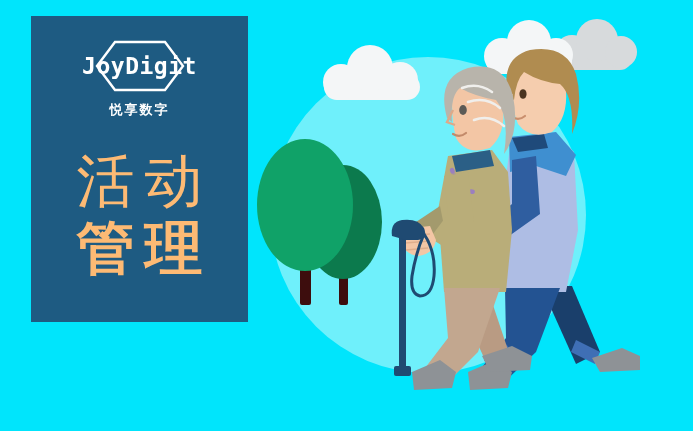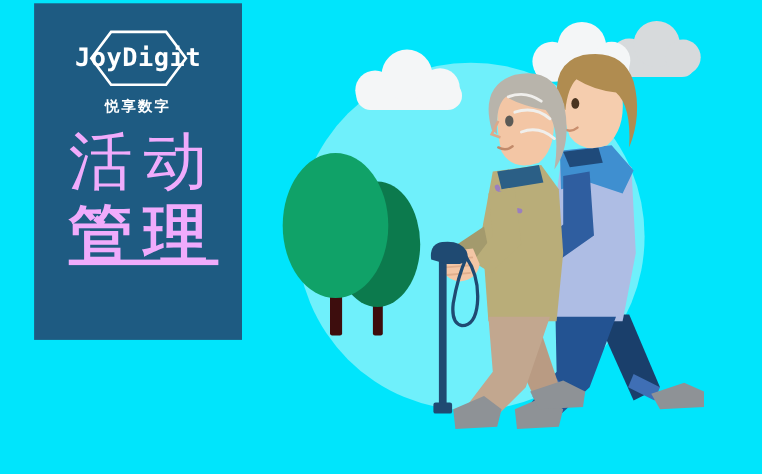--- a/index.html
+++ b/index.html
@@ -11,46 +11,46 @@
   #banner{
     position:relative;width:693px;height:431px;overflow:hidden;
     background:#00e5fc;
   }
   
   #illustration{position:absolute;inset:0;}
   #illustration svg{display:block;width:693px;height:431px;}
 
   
   #panel{
-    position:absolute;left:31px;top:3px;width:189px;height:306px;
+    position:absolute;left:31px;top:16px;width:217px;height:306px;
     background:#1e5b82;
     display:flex;flex-direction:column;align-items:center;
   }
   #logo-block{margin-top:24px;display:flex;flex-direction:column;align-items:center;}
   #logo-mark{position:relative;width:132px;height:52px;}
   #logo-mark svg{position:absolute;left:0;top:0;}
   #logo-word{
     position:absolute;left:0;top:0;width:132px;height:52px;
     display:flex;align-items:center;justify-content:center;
     color:#ffffff;font-size:23px;font-weight:bold;letter-spacing:.5px;
     font-family:"DejaVu Sans Mono","Liberation Mono",monospace;
     white-space:nowrap;
   }
   #logo-cn{
     margin-top:9px;color:#ffffff;font-size:13px;font-weight:bold;
     letter-spacing:2px;
   }
   #title-block{
-    margin-top:11px;display:flex;flex-direction:column;align-items:flex-end;
-    color:#f0abfc;line-height:1.05;
+    margin-top:32px;display:flex;flex-direction:column;align-items:flex-end;
+    color:#fdba74;line-height:1.05;
   }
   .title-line{
     font-size:58px;letter-spacing:10px;text-indent:10px;font-weight:400;
   }
-  .title-line.bold{font-weight:bold;margin-top:6px;text-decoration:underline;}
+  .title-line.bold{font-weight:bold;margin-top:6px;}
 </style>
 </head>
 <body>
 
 <div id="banner">
 
   <div id="illustration">
     <svg viewBox="0 0 693 431" xmlns="http://www.w3.org/2000/svg">
 
       <rect x="0" y="0" width="693" height="431" fill="#00e5fc"></rect>

